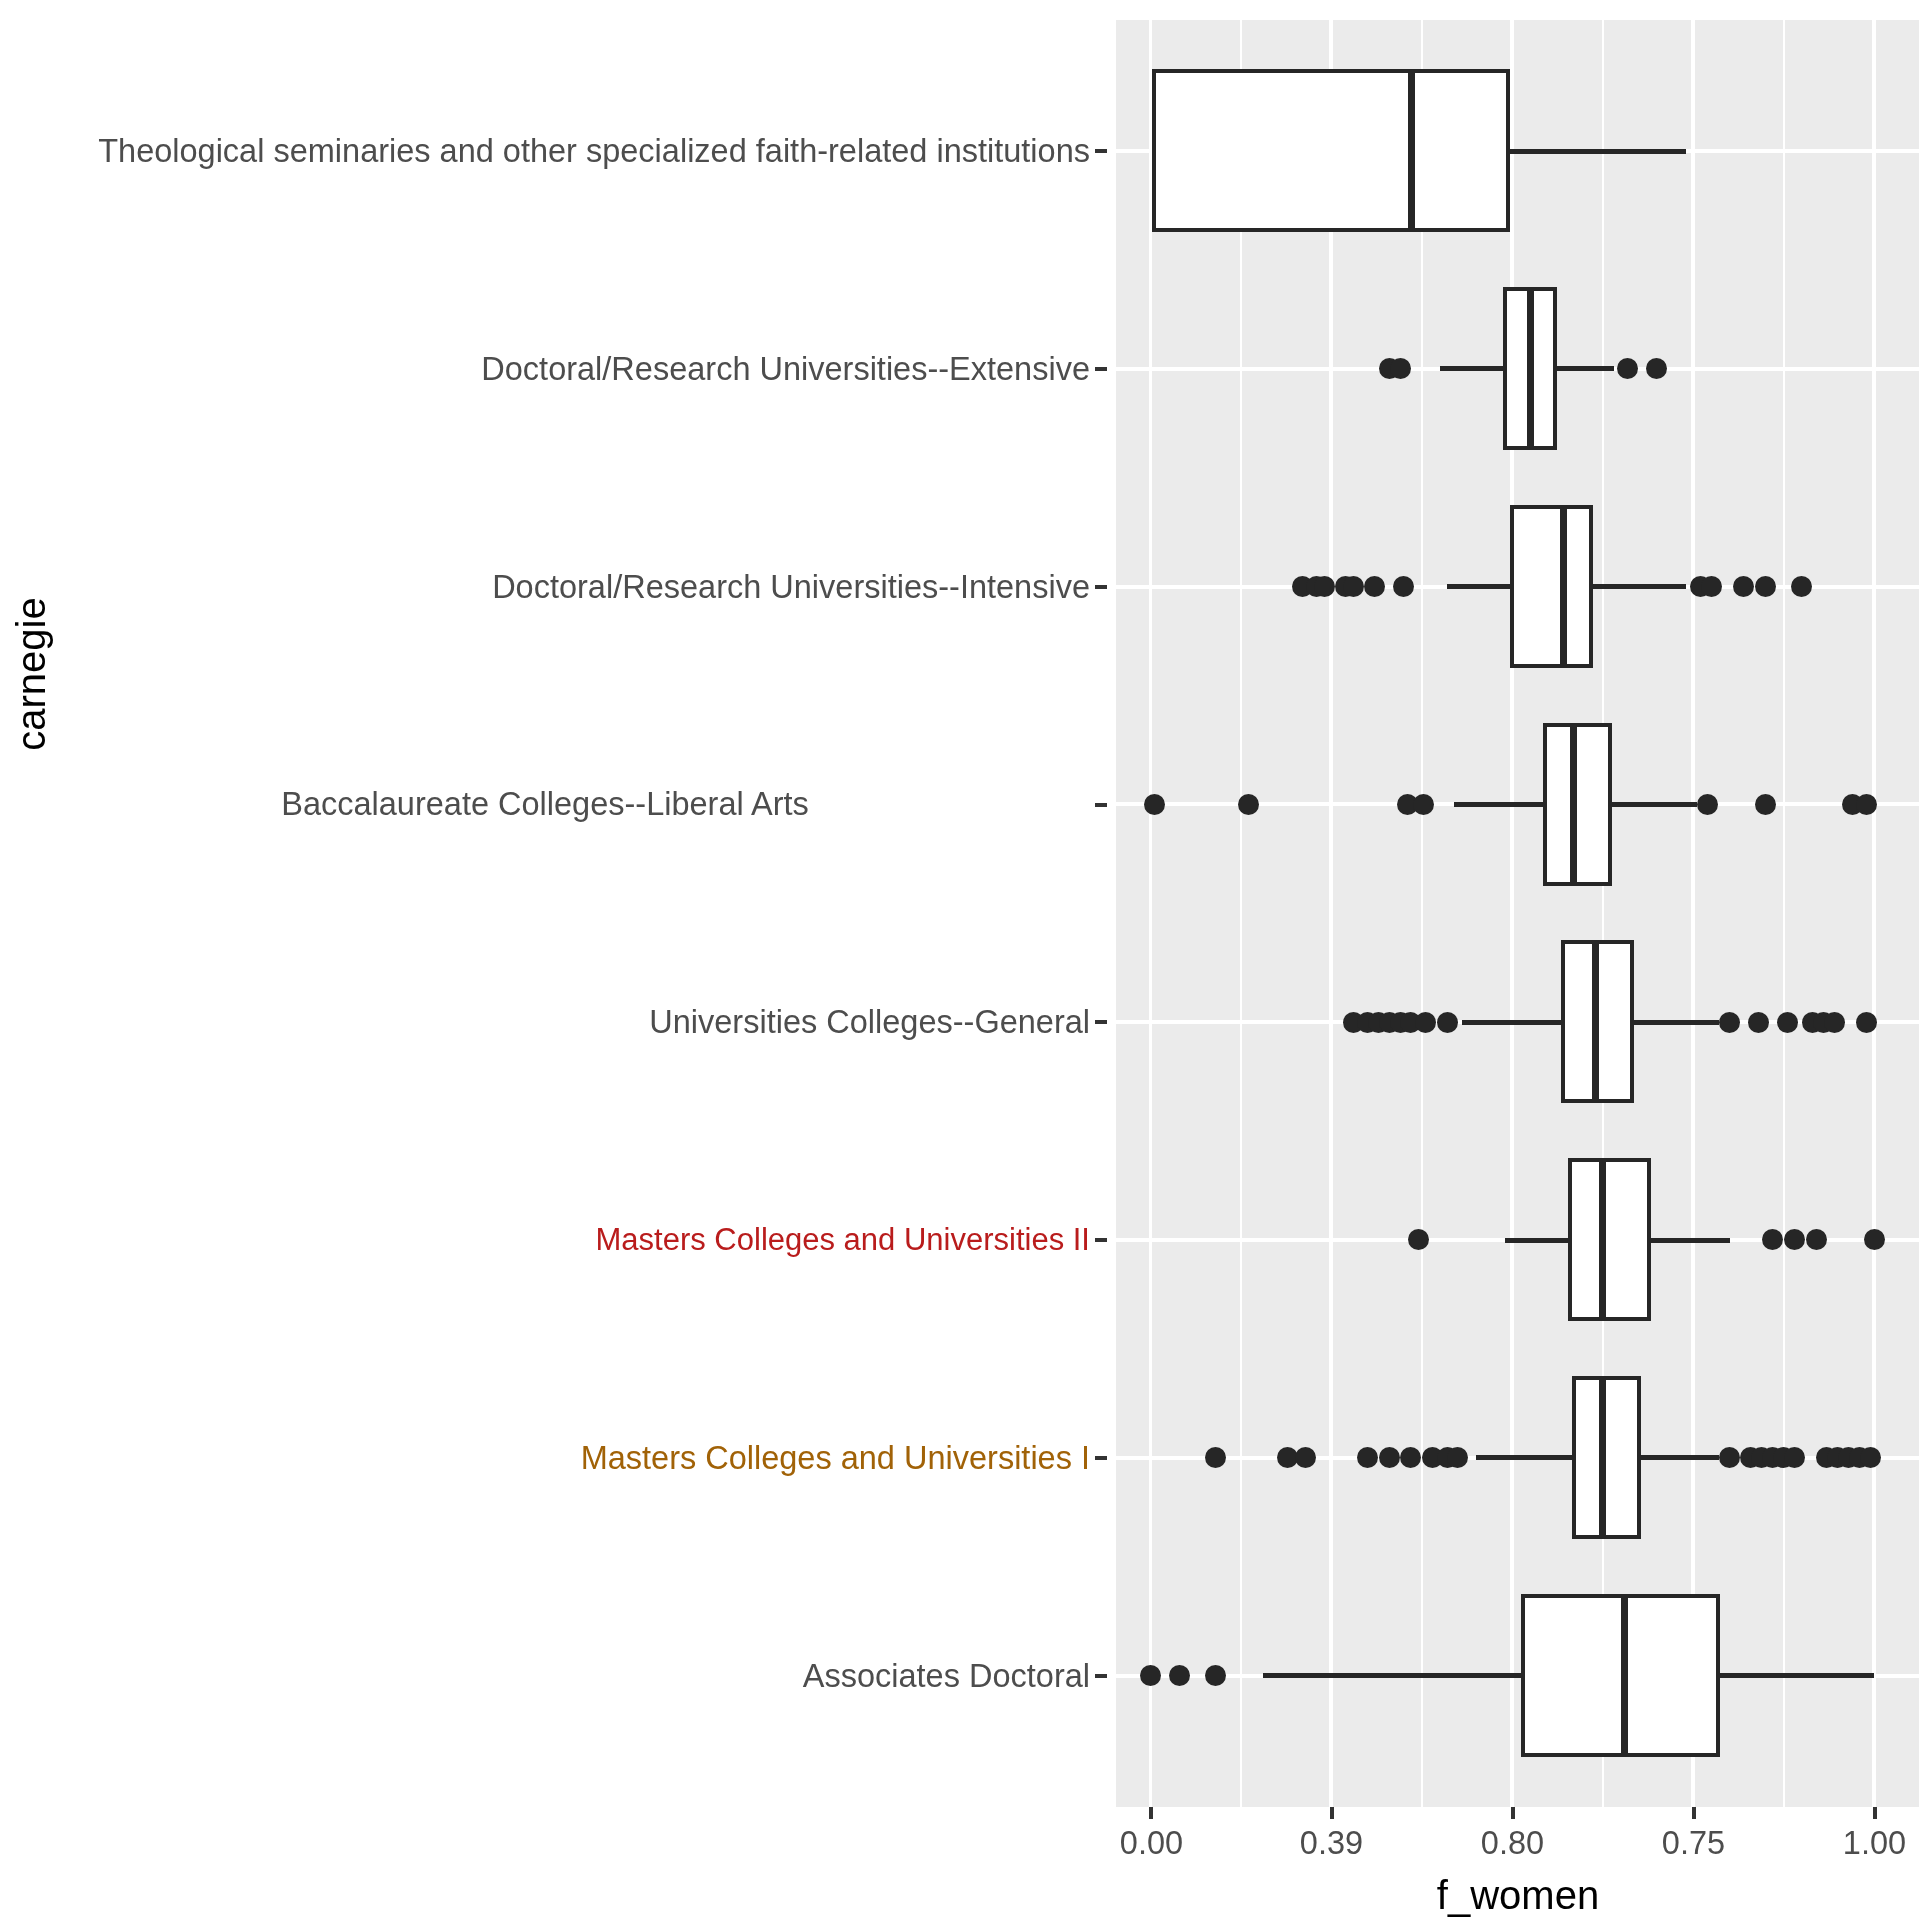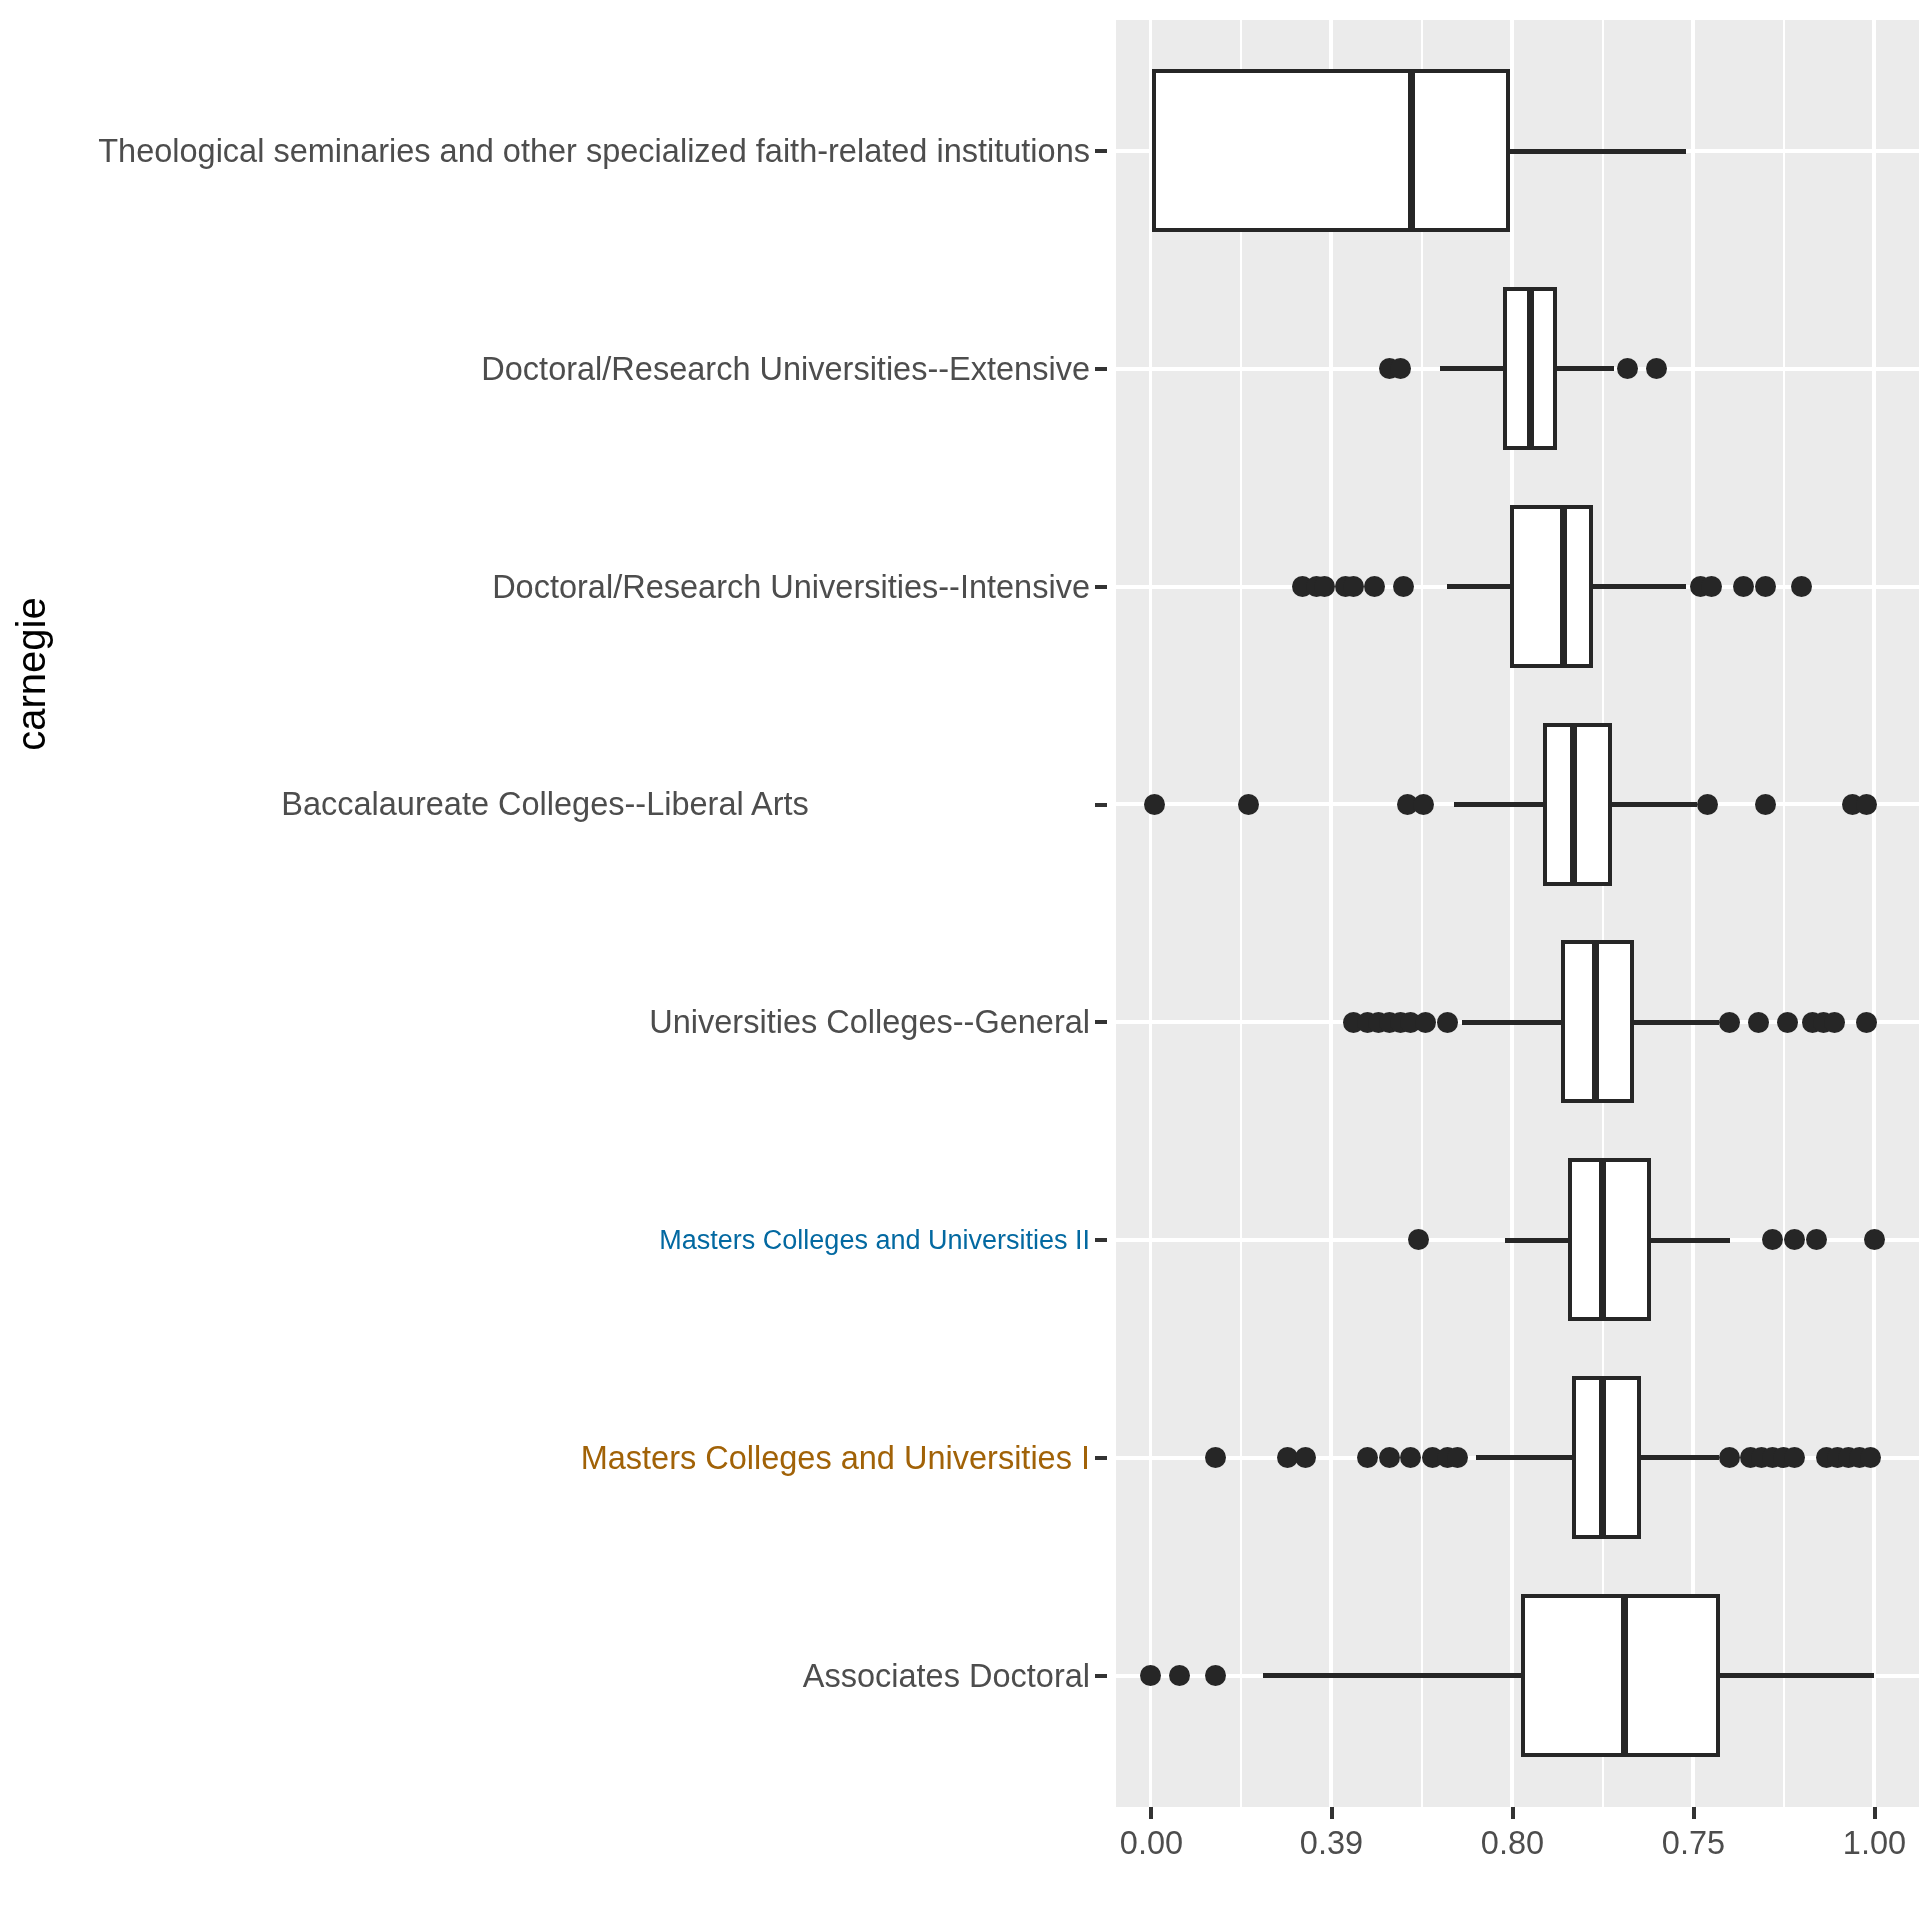--- a/index.html
+++ b/index.html
@@ -151,21 +151,21 @@
         <div class="dot" style="position: absolute; left: 53px; top: 1645px; width: 21px; height: 21px; background: rgb(38, 38, 38); border-radius: 50%;"></div>
         <div class="dot" style="position: absolute; left: 89px; top: 1645px; width: 21px; height: 21px; background: rgb(38, 38, 38); border-radius: 50%;"></div>
       </div>
     </div>
   <div id="y-axis-labels">
       <div style="position: absolute; left: 0px; top: 128px; width: 1090px; height: 46px; line-height: 46px; text-align: right; font-size: 32.5px; color: rgb(77, 77, 77); white-space: nowrap;">Theological seminaries and other specialized faith-related institutions</div>
       <div style="position: absolute; left: 0px; top: 346px; width: 1090px; height: 46px; line-height: 46px; text-align: right; font-size: 32.5px; color: rgb(77, 77, 77); white-space: nowrap;">Doctoral/Research Universities--Extensive</div>
       <div style="position: absolute; left: 0px; top: 564px; width: 1090px; height: 46px; line-height: 46px; text-align: right; font-size: 32.5px; color: rgb(77, 77, 77); white-space: nowrap;">Doctoral/Research Universities--Intensive</div>
       <div style="position: absolute; left: 0px; top: 781px; width: 1090px; height: 46px; line-height: 46px; text-align: center; font-size: 32.5px; color: rgb(77, 77, 77); white-space: nowrap;">Baccalaureate Colleges--Liberal Arts</div>
       <div style="position: absolute; left: 0px; top: 999px; width: 1090px; height: 46px; line-height: 46px; text-align: right; font-size: 32.5px; color: rgb(77, 77, 77); white-space: nowrap;">Universities Colleges--General</div>
-      <div style="position: absolute; left: 0px; top: 1217px; width: 1090px; height: 46px; line-height: 46px; text-align: right; font-size: 27px; color: #0369a1; white-space: nowrap;">Masters Colleges and Universities II</div>
+      <div style="position: absolute; left: 0px; top: 1217px; width: 1090px; height: 46px; line-height: 46px; text-align: right; font-size: 31px; color: #b91c1c; white-space: nowrap;">Masters Colleges and Universities II</div>
       <div style="position: absolute; left: 0px; top: 1435px; width: 1090px; height: 46px; line-height: 46px; text-align: right; font-size: 32.5px; color: #a16207; white-space: nowrap;">Masters Colleges and Universities I</div>
       <div style="position: absolute; left: 0px; top: 1653px; width: 1090px; height: 46px; line-height: 46px; text-align: right; font-size: 32.5px; color: rgb(77, 77, 77); white-space: nowrap;">Associates Doctoral</div>
     </div>
   <div id="y-axis-ticks">
       <div style="position: absolute; left: 1095px; top: 149px; width: 11.5px; height: 3.8px; background: rgb(51, 51, 51);"></div>
       <div style="position: absolute; left: 1095px; top: 367px; width: 11.5px; height: 3.8px; background: rgb(51, 51, 51);"></div>
       <div style="position: absolute; left: 1095px; top: 585px; width: 11.5px; height: 3.8px; background: rgb(51, 51, 51);"></div>
       <div style="position: absolute; left: 1095px; top: 803px; width: 11.5px; height: 3.8px; background: rgb(51, 51, 51);"></div>
       <div style="position: absolute; left: 1095px; top: 1020px; width: 11.5px; height: 3.8px; background: rgb(51, 51, 51);"></div>
       <div style="position: absolute; left: 1095px; top: 1238px; width: 11.5px; height: 3.8px; background: rgb(51, 51, 51);"></div>
@@ -177,14 +177,15 @@
       <div style="position: absolute; left: 1094px; top: 1824px; width: 115px; text-align: center; font-size: 32.5px; line-height: 38px; color: rgb(77, 77, 77);">0.00</div>
       <div style="position: absolute; left: 1330px; top: 1807px; width: 3.8px; height: 11.5px; background: rgb(51, 51, 51);"></div>
       <div style="position: absolute; left: 1274px; top: 1824px; width: 115px; text-align: center; font-size: 32.5px; line-height: 38px; color: rgb(77, 77, 77);">0.39</div>
       <div style="position: absolute; left: 1511px; top: 1807px; width: 3.8px; height: 11.5px; background: rgb(51, 51, 51);"></div>
       <div style="position: absolute; left: 1455px; top: 1824px; width: 115px; text-align: center; font-size: 32.5px; line-height: 38px; color: rgb(77, 77, 77);">0.80</div>
       <div style="position: absolute; left: 1692px; top: 1807px; width: 3.8px; height: 11.5px; background: rgb(51, 51, 51);"></div>
       <div style="position: absolute; left: 1636px; top: 1824px; width: 115px; text-align: center; font-size: 32.5px; line-height: 38px; color: rgb(77, 77, 77);">0.75</div>
       <div style="position: absolute; left: 1873px; top: 1807px; width: 3.8px; height: 11.5px; background: rgb(51, 51, 51);"></div>
       <div style="position: absolute; left: 1817px; top: 1824px; width: 115px; text-align: center; font-size: 32.5px; line-height: 38px; color: rgb(77, 77, 77);">1.00</div>
     </div>
+  <div id="x-axis-title" style="left: 1327px; top: 1872px; width: 382px; line-height: 46px;">f_women</div>
 </div>
 
 
 </body></html>

